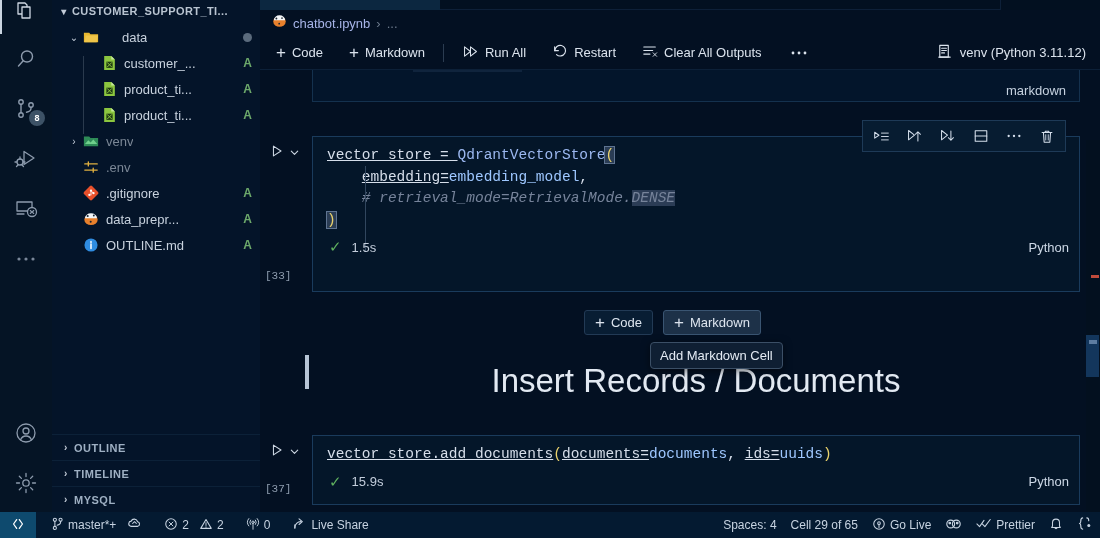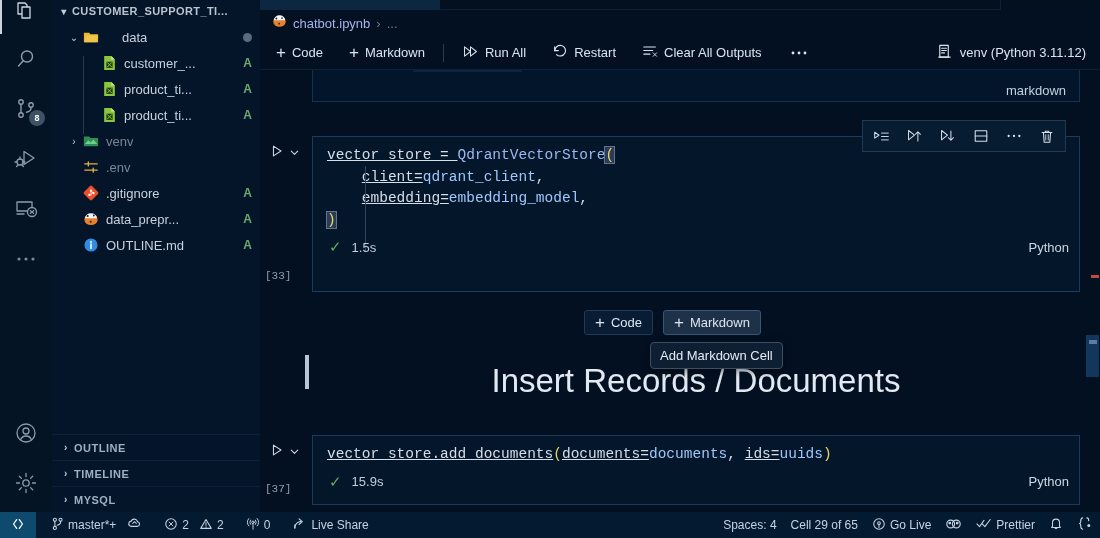--- a/index.html
+++ b/index.html
@@ -602,22 +602,22 @@
             <svg width="11" height="11" viewBox="0 0 12 12" fill="none" stroke="#cdd7e3" stroke-width="1.2">
               <path d="M2.5 4.5 6 8 9.5 4.5"></path>
             </svg>
           </span>
         </div>
         <div class="exec-count" style="top:133px;">[33]</div>
 
         <div class="code-area" style="position:relative;">
           <div class="ind-guide" style="left:52px; top:29px; height:86px;"></div>
           <div class="code-line"><span class="tok-op">vector_store = </span><span class="tok-fn">QdrantVectorStore</span><span class="tok-paren brkt-match">(</span></div>
-          <div class="code-line">    <span class="tok-op">client=</span><span class="tok-var">qdrant_client</span><span class="tok-punc">,</span></div>
           <div class="code-line">    <span class="tok-op">embedding=</span><span class="tok-var">embedding_model</span><span class="tok-punc">,</span></div>
+          <div class="code-line tok-comment">    # retrieval_mode=RetrievalMode.<span class="sel-hl">DENSE</span></div>
           <div class="code-line"><span class="tok-paren brkt-match">)</span></div>
         </div>
         <div class="cell-footer">
           <span class="check">✓</span>
           <span>1.5s</span>
           <span class="lang-label">Python</span>
         </div>
       </div>
 
       <div class="insert-bar" style="left:324px; top:240px;">

